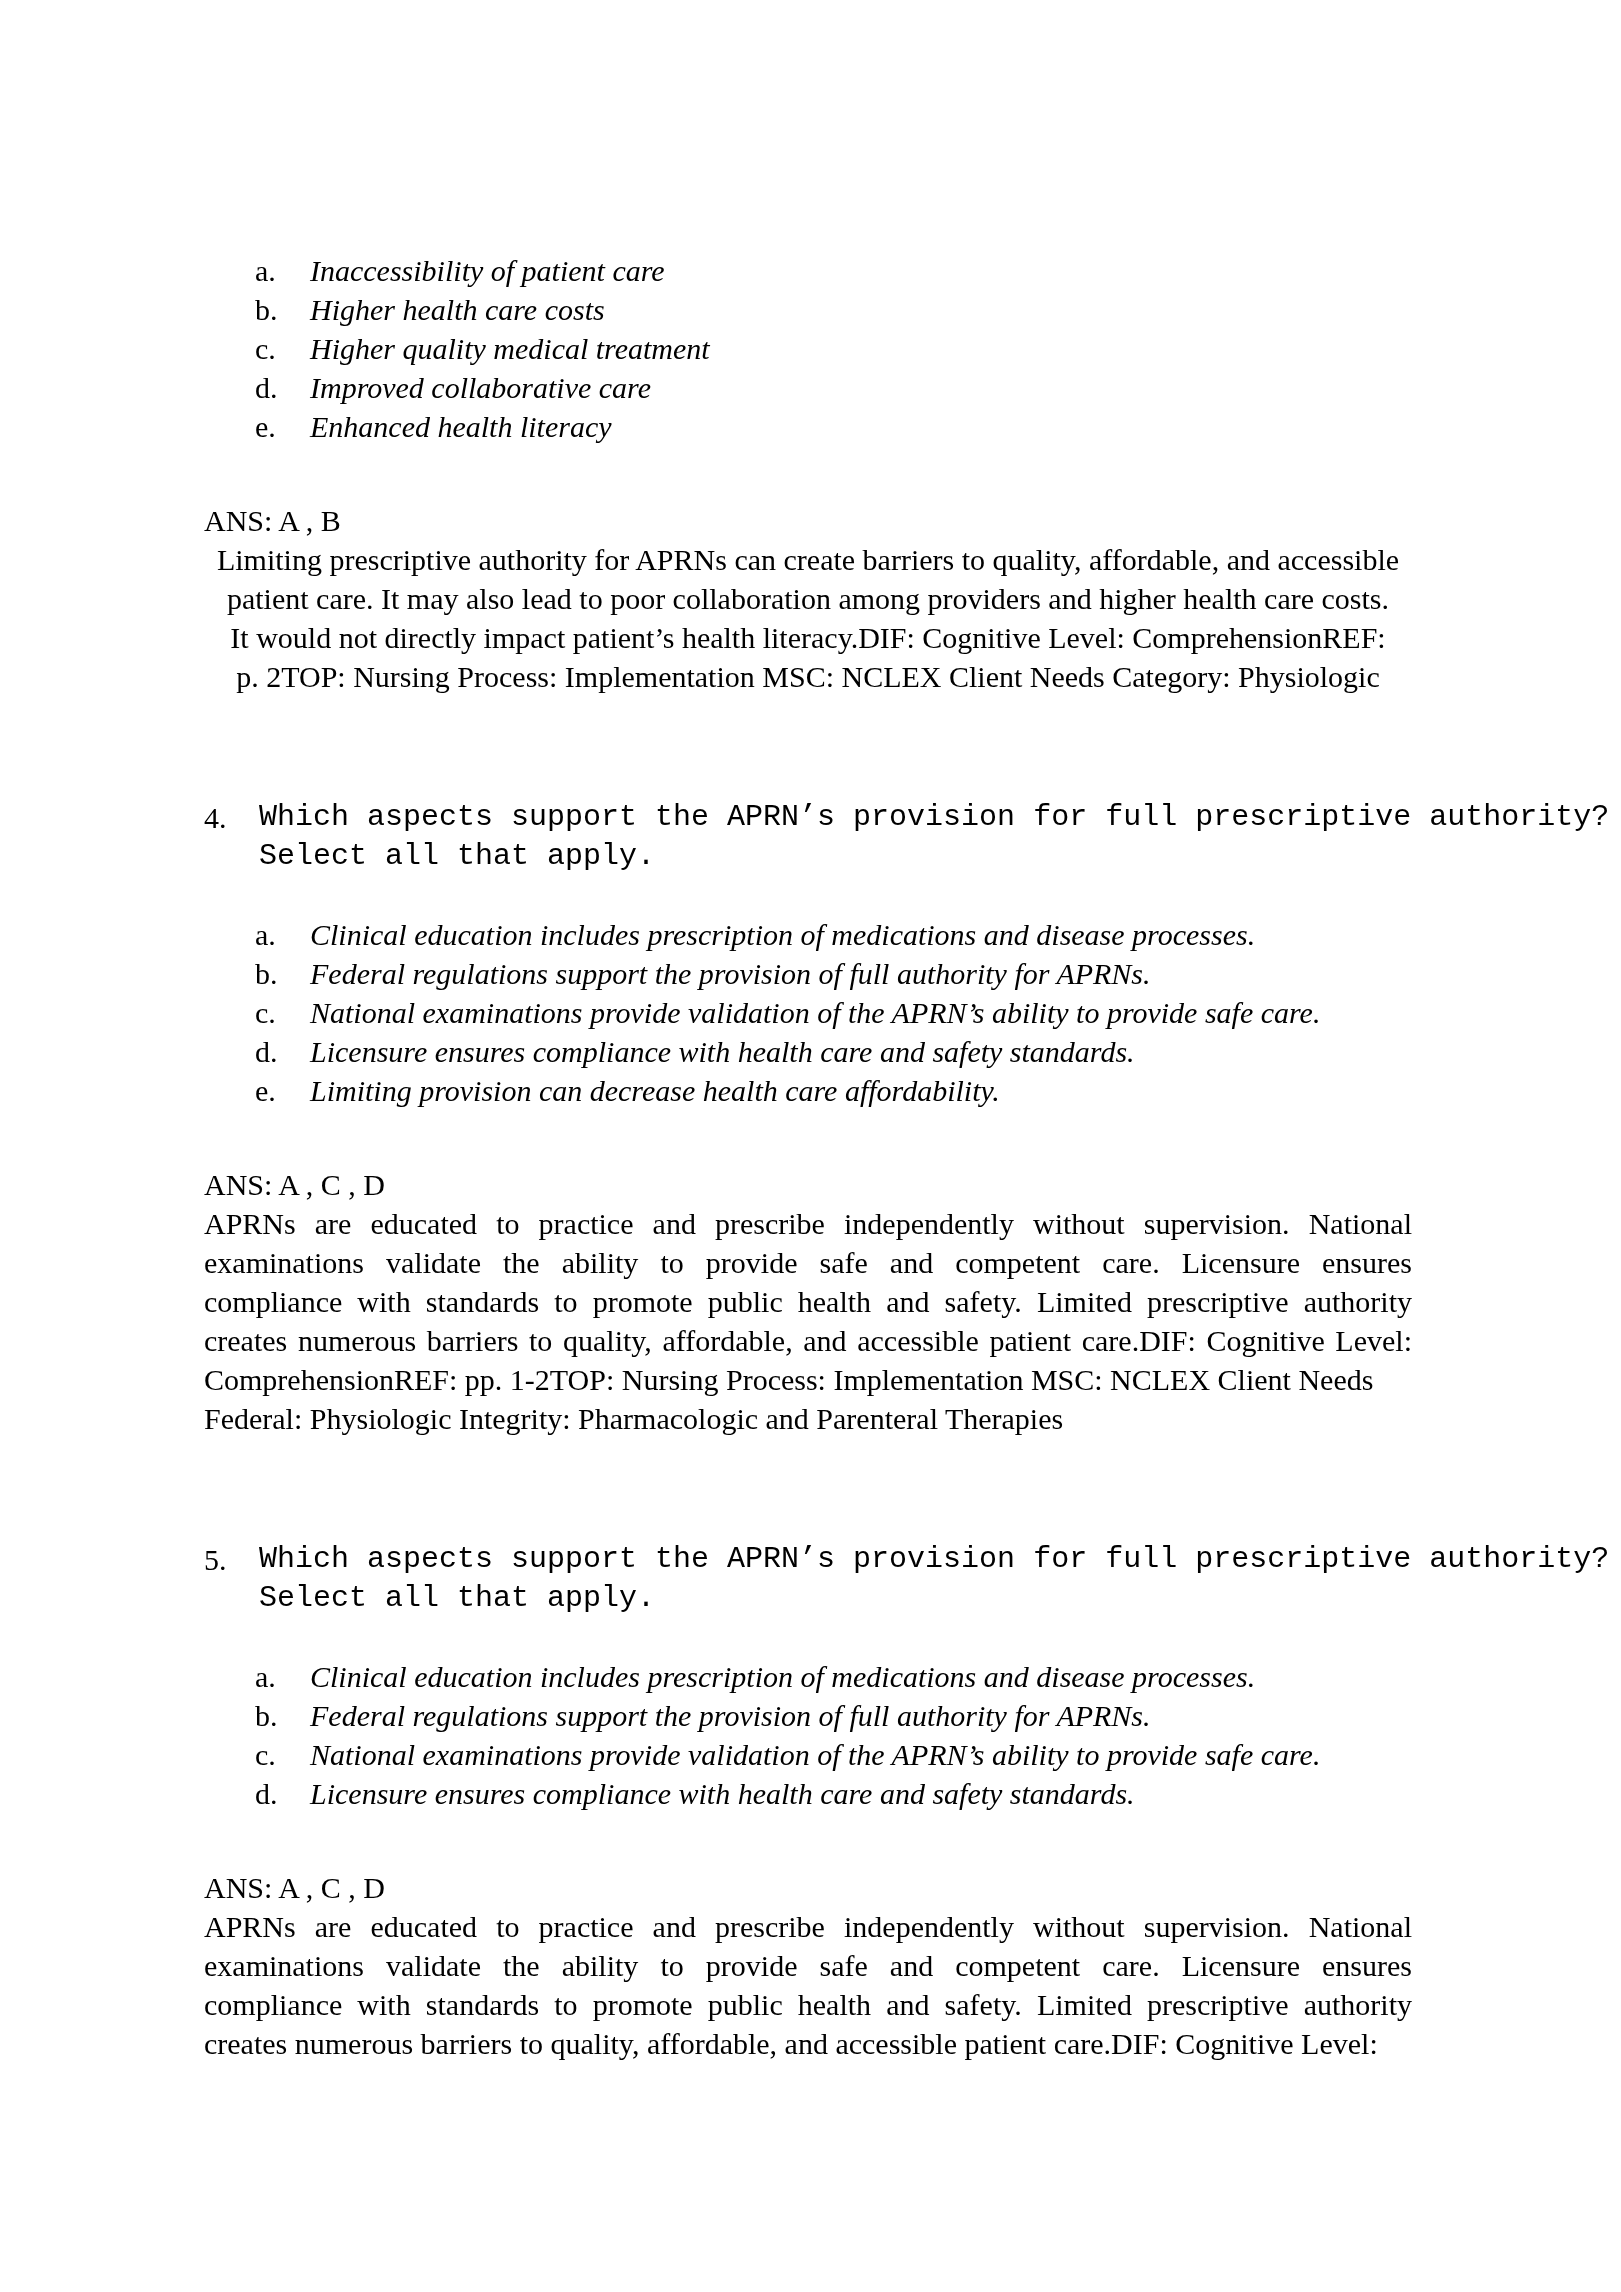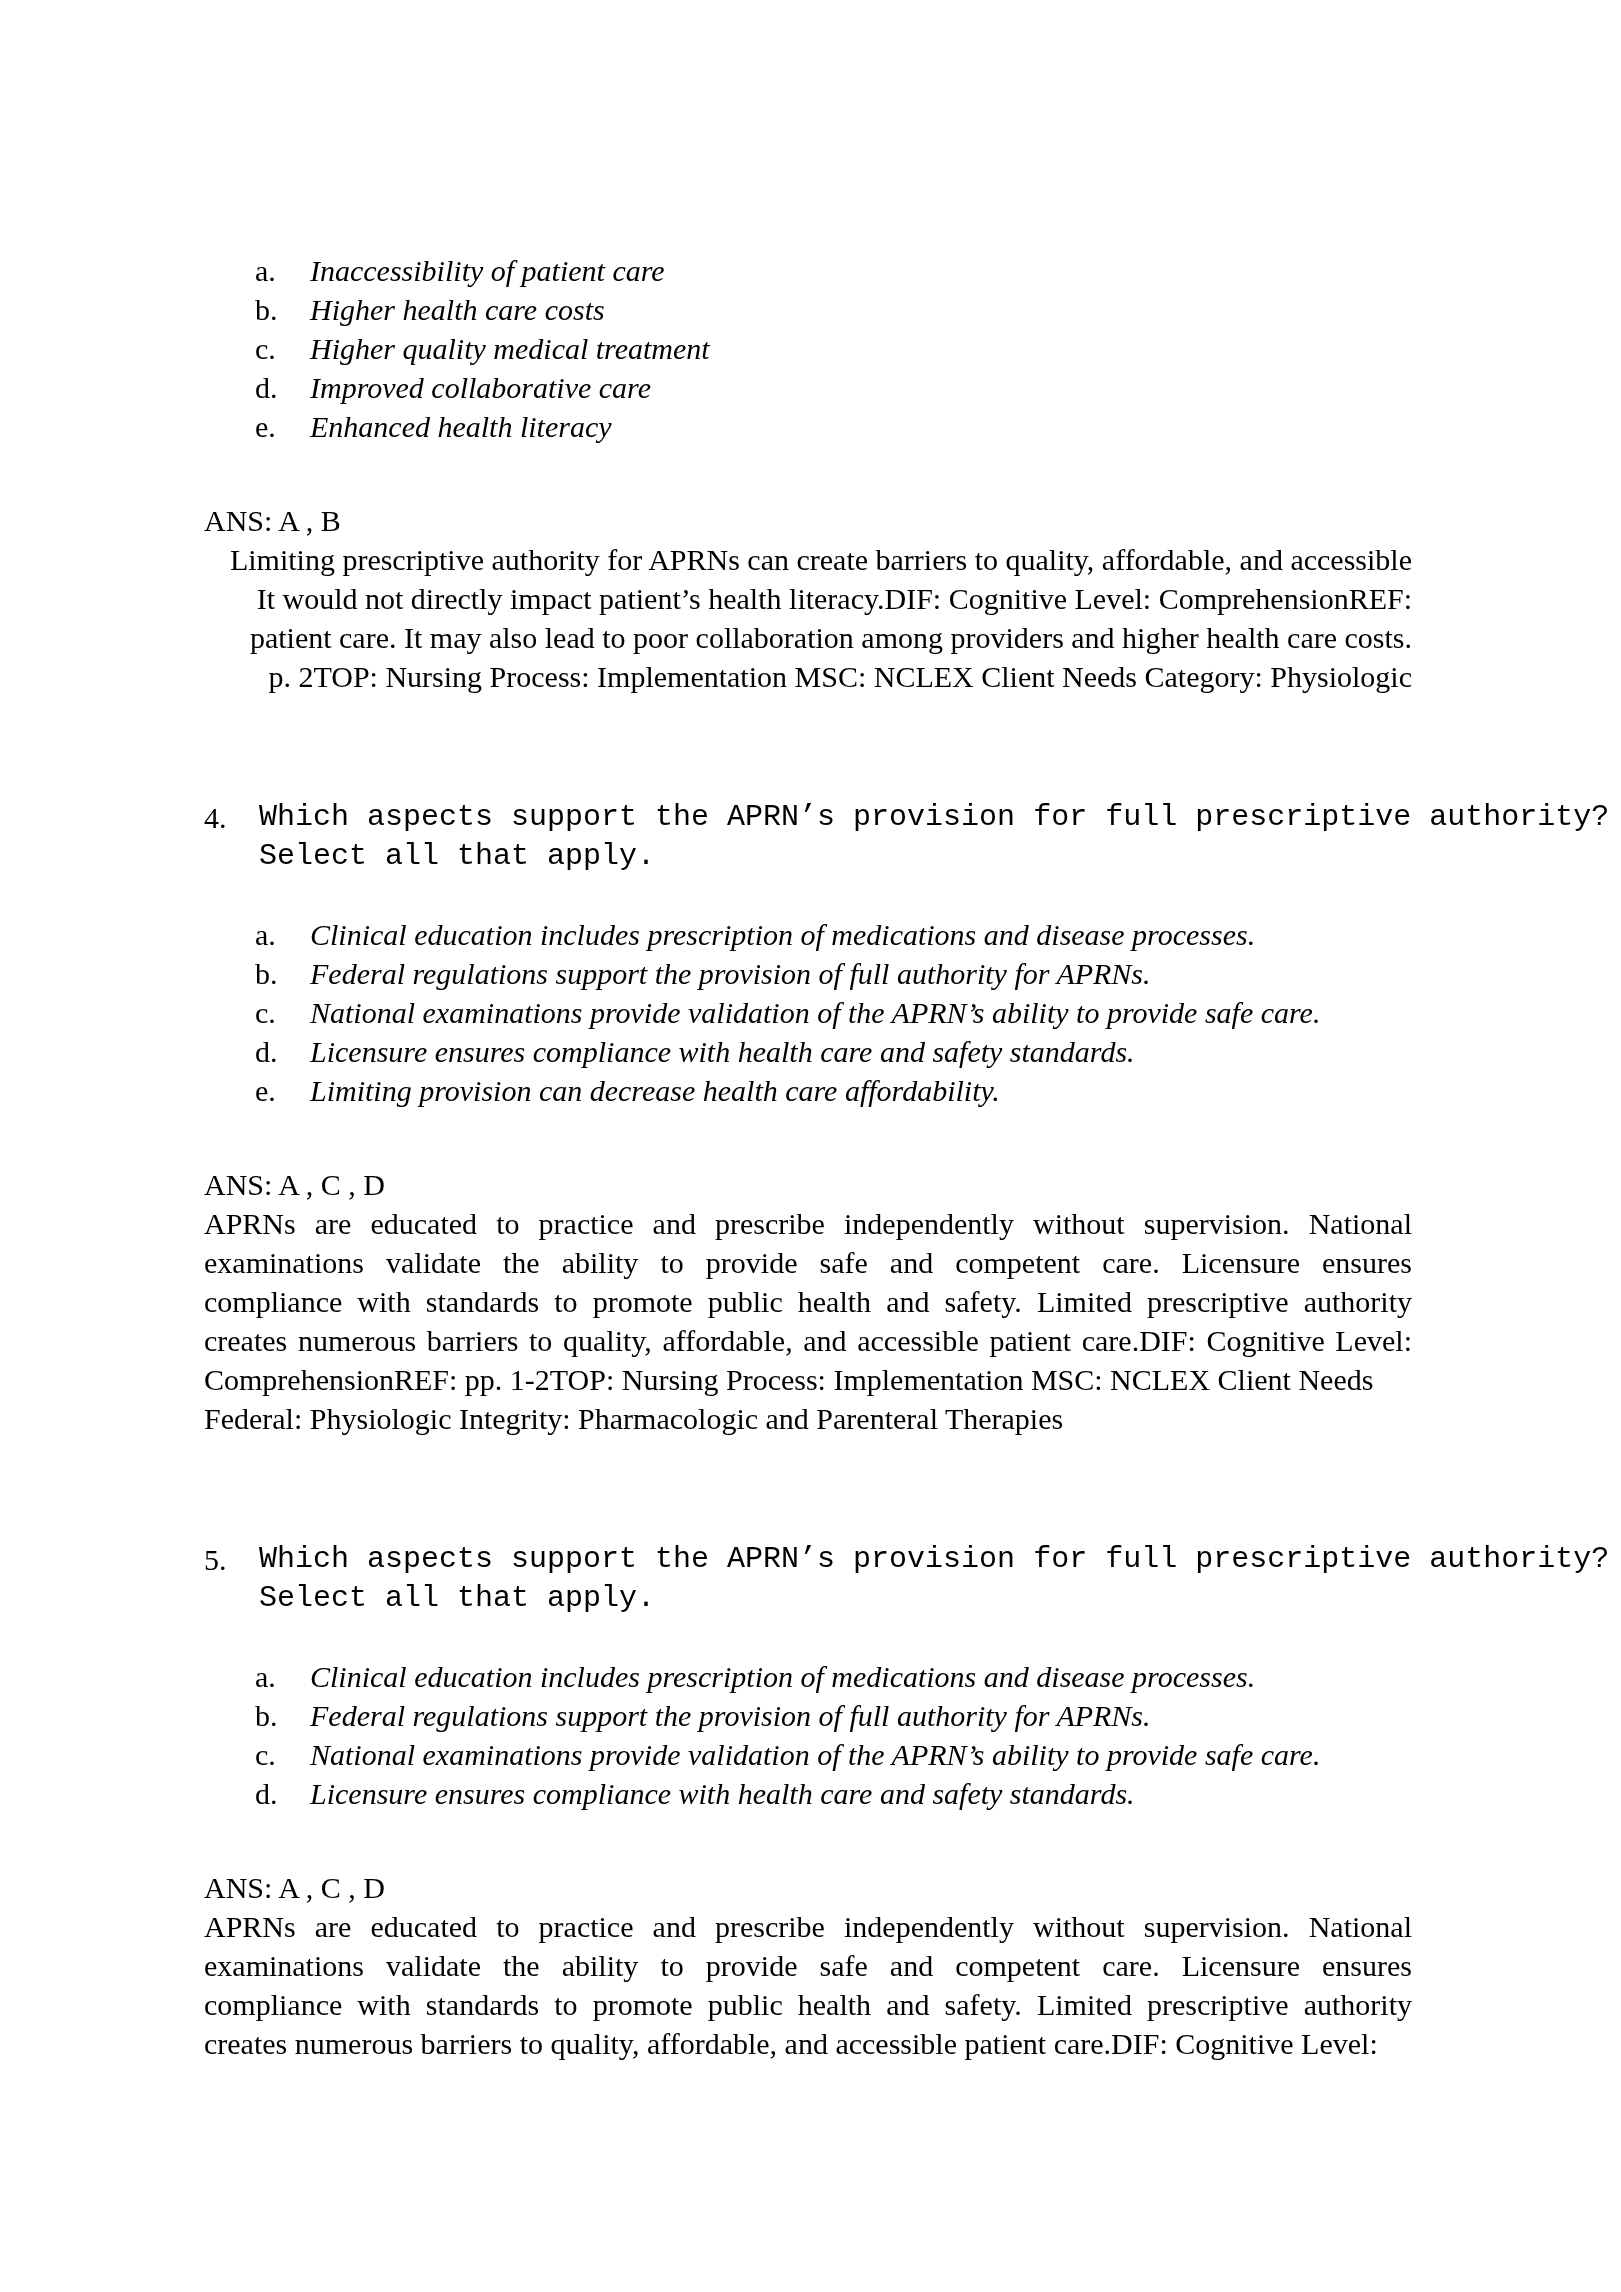--- a/index.html
+++ b/index.html
@@ -66,21 +66,21 @@
   .ans-para {
     font-size: 30px;
     line-height: 39px;
     margin: 0;
   }
   .ans-para.justify {
     text-align: justify;
     text-align-last: left;
   }
   .ans-para.plain {
-    text-align: right;
+    text-align: center;
   }
   
   .question {
     display: flex;
     align-items: flex-start;
     font-size: 30px;
     line-height: 39px;
   }
   .q-number {
     width: 55px;
@@ -126,22 +126,22 @@
         <span class="option-text">Enhanced health literacy</span>
       </li>
     </ul>
 
     <div class="sp-lg"></div>
 
     <div class="ans-block">
       <div class="ans-label">ANS: A , B</div>
       <div class="ans-para plain">
         <div class="q-line">Limiting prescriptive authority for APRNs can create barriers to quality, affordable, and accessible</div>
+        <div class="q-line">patient care. It may also lead to poor collaboration among providers and higher health care costs.</div>
         <div class="q-line">It would not directly impact patient’s health literacy.DIF: Cognitive Level: ComprehensionREF:</div>
-        <div class="q-line">patient care. It may also lead to poor collaboration among providers and higher health care costs.</div>
         <div class="q-line">p. 2TOP: Nursing Process: Implementation MSC: NCLEX Client Needs Category: Physiologic</div>
       </div>
     </div>
 
     <div class="sp-xxl"></div>
 
     <div class="question">
       <span class="q-number">4.</span>
       <span class="q-body">
         <span class="q-line" style="display:block;">Which aspects support the APRN’s provision for full prescriptive authority?</span>

